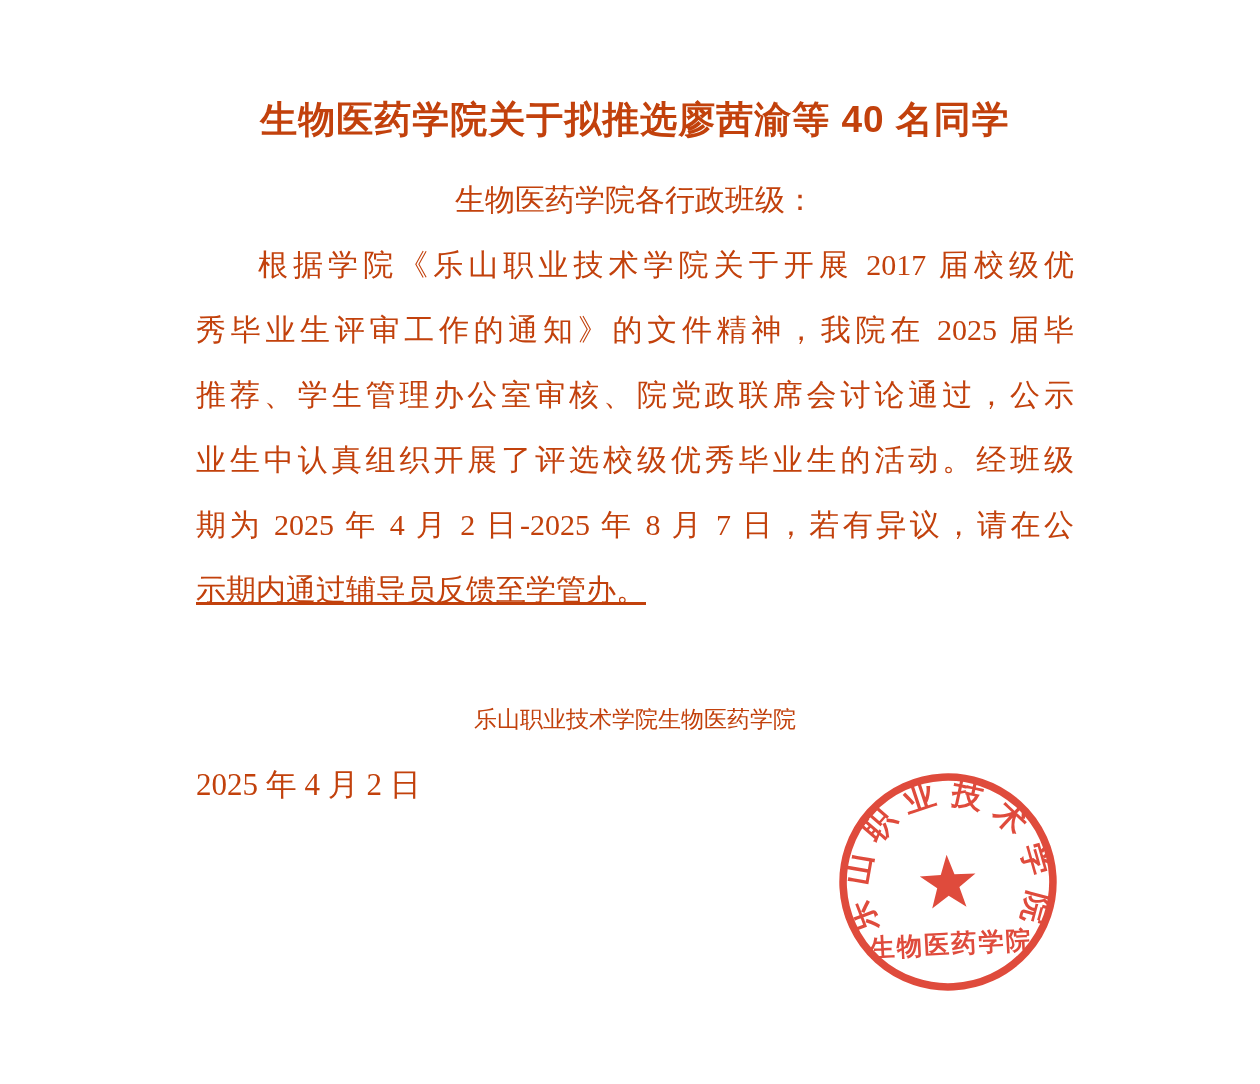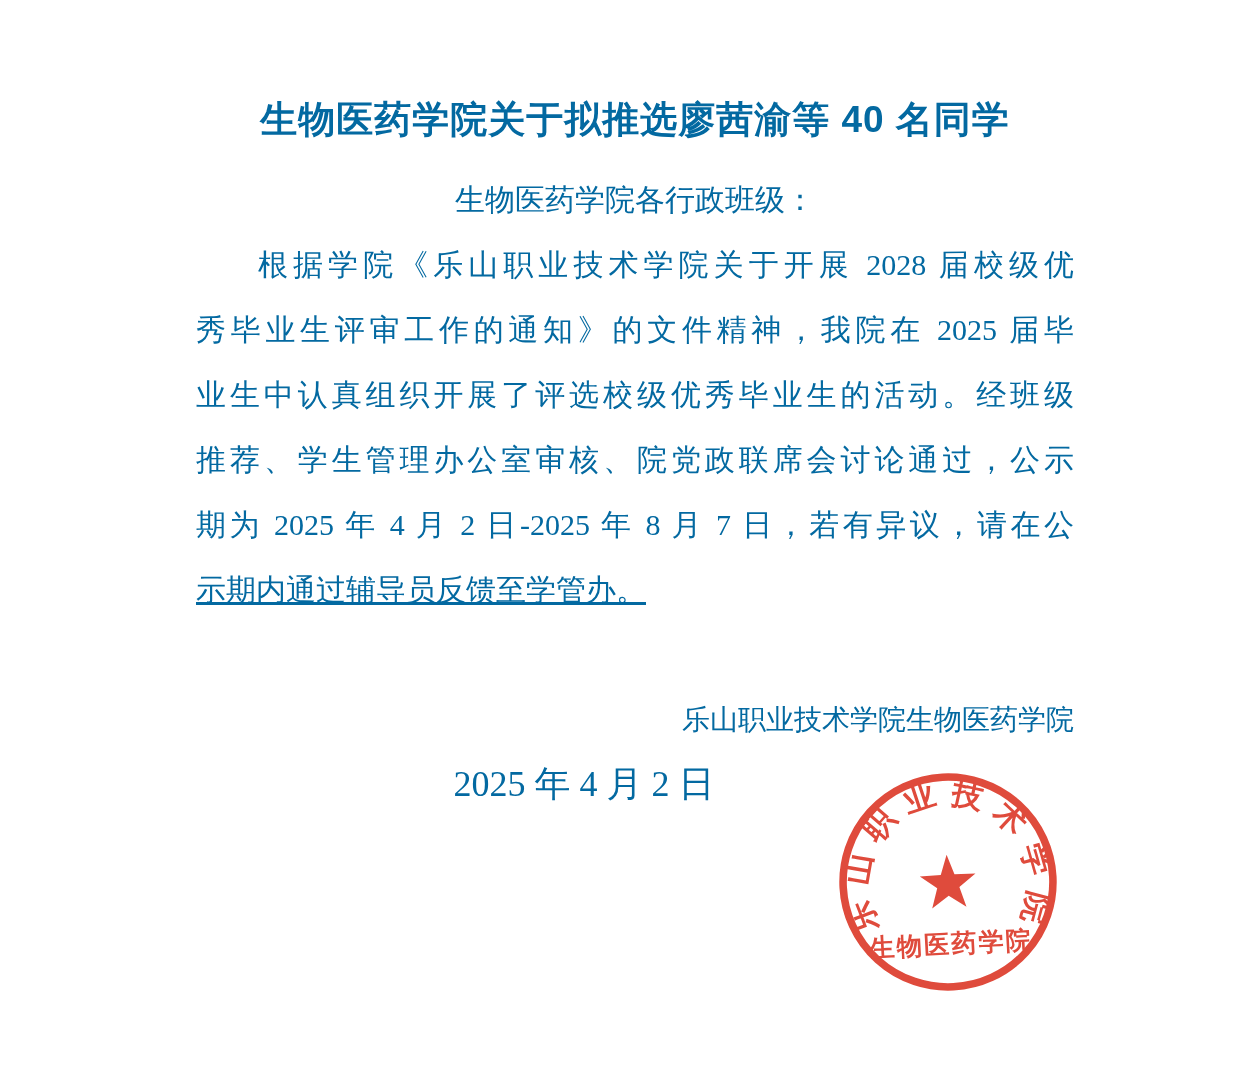--- a/index.html
+++ b/index.html
@@ -4,21 +4,21 @@
 <style>
   * { margin: 0; padding: 0; box-sizing: border-box; }
   html, body { background: #ffffff; }
   .page {
     position: relative;
     width: 1260px;
     height: 1084px;
     background: #ffffff;
     overflow: hidden;
     font-family: "Liberation Serif", "DejaVu Serif", serif;
-    color: #0369a1;
+    color: #c2410c;
     padding-left: 10px;
   }
   .content {
     position: absolute;
     left: 196px;
     top: 0;
     width: 878px;
   }
   .doc-title {
     margin-top: 88px;
@@ -42,28 +42,28 @@
   }
   .para-line.first { text-indent: 62px; }
   .para-line.last {
     text-align: left;
     text-align-last: left;
     text-decoration: underline;
   }
   .closing-line { text-indent: 62px; }
   .sign-block { margin-top: 65px; }
   .sign-org {
-    text-align: right;
-    font-size: 28px;
+    text-align: center;
+    font-size: 23px;
     line-height: 65px;
   }
   .sign-date {
-    text-align: center;
+    text-align: left;
     padding-right: 102px;
-    font-size: 36px;
+    font-size: 31px;
     line-height: 65px;
   }
   .seal {
     position: absolute;
     left: 836px;
     top: 770px;
     width: 224px;
     height: 224px;
     z-index: 3;
     mix-blend-mode: multiply;
@@ -78,24 +78,24 @@
 <div class="page">
   <div class="content">
 
     <div class="doc-title">
       <div>生物医药学院关于拟推选廖茜渝等 40 名同学</div>
     </div>
 
     <div class="doc-body">
       <div class="salutation">生物医药学院各行政班级：</div>
 
-      <div class="para-line first">根据学院《乐山职业技术学院关于开展 2028 届校级优</div>
+      <div class="para-line first">根据学院《乐山职业技术学院关于开展 2017 届校级优</div>
       <div class="para-line">秀毕业生评审工作的通知》的文件精神，我院在 2025 届毕</div>
+      <div class="para-line">推荐、学生管理办公室审核、院党政联席会讨论通过，公示</div>
       <div class="para-line">业生中认真组织开展了评选校级优秀毕业生的活动。经班级</div>
-      <div class="para-line">推荐、学生管理办公室审核、院党政联席会讨论通过，公示</div>
       <div class="para-line">期为 2025 年 4 月 2 日-2025 年 8 月 7 日，若有异议，请在公</div>
       <div class="para-line last">示期内通过辅导员反馈至学管办。</div>
 
 
       <div class="sign-block">
         <div class="sign-org">乐山职业技术学院生物医药学院</div>
         <div class="sign-date">2025 年 4 月 2 日</div>
       </div>
     </div>
   </div>

